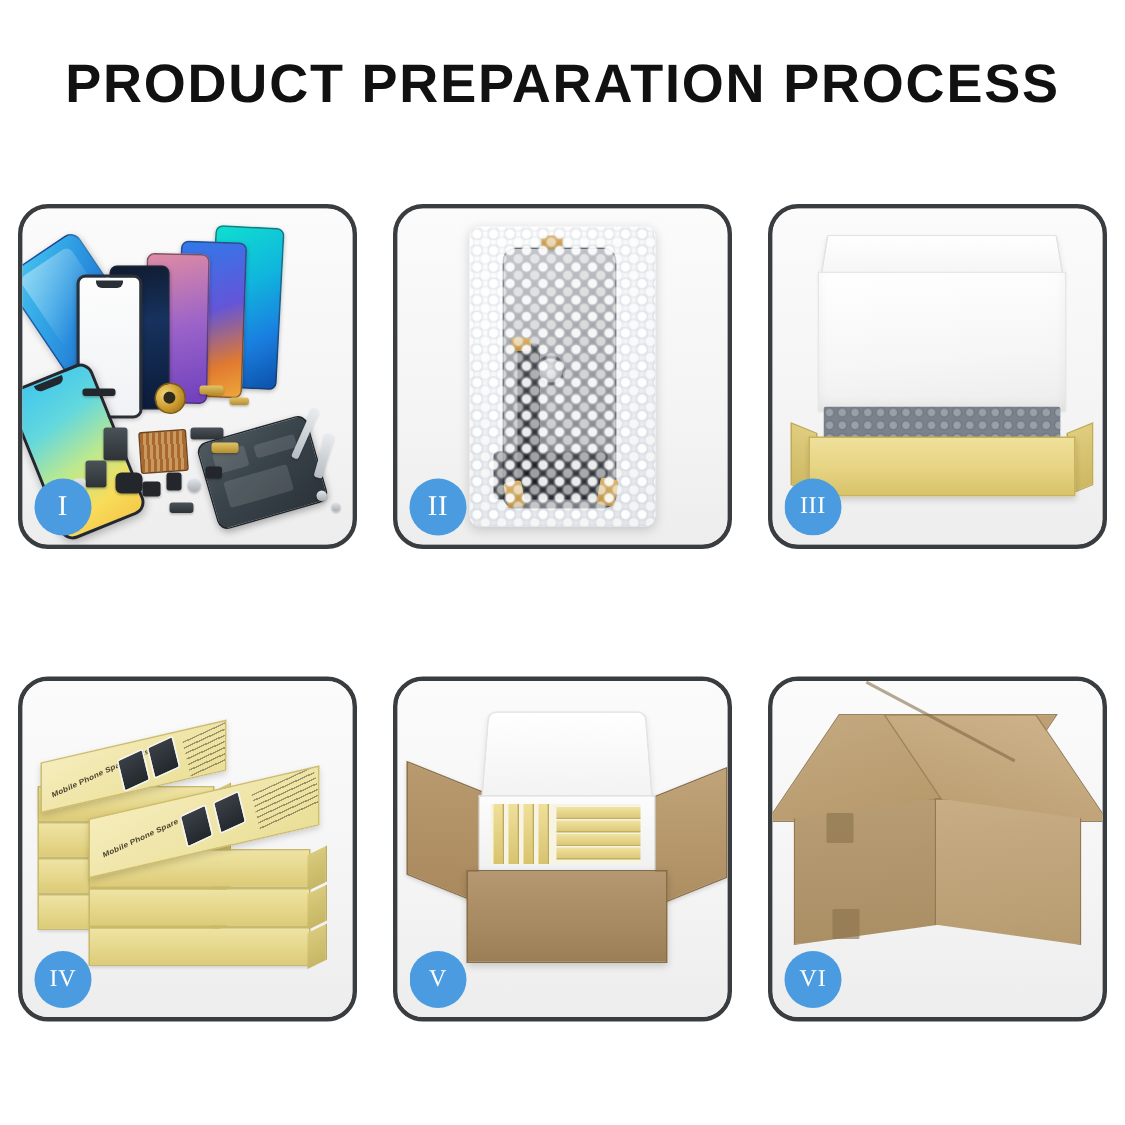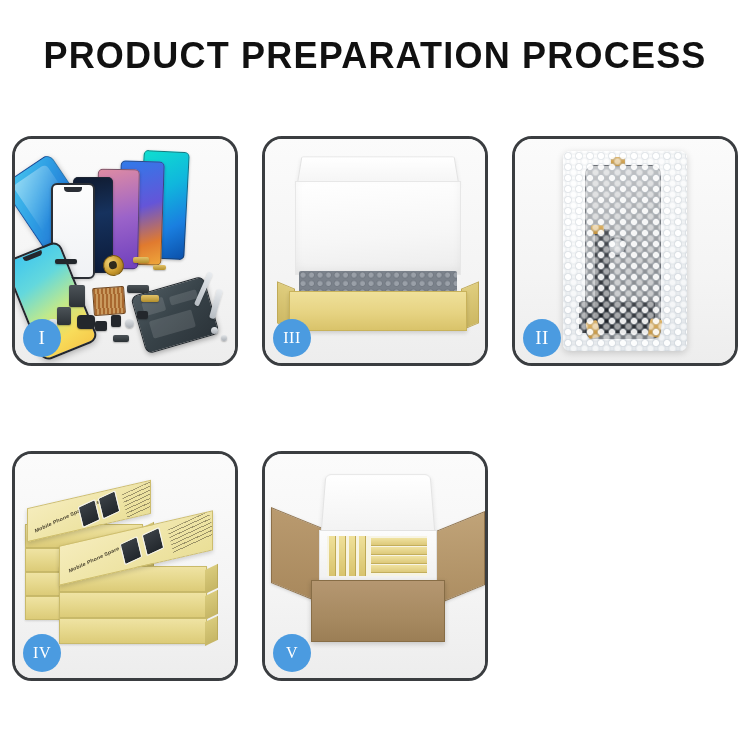--- a/index.html
+++ b/index.html
@@ -436,50 +436,50 @@
       <div class="part silver" style="left:110px;top:180px;width:9px;height:9px;border-radius:50%;"></div>
       <div class="part dark" style="left:122px;top:172px;width:11px;height:8px;"></div>
       <div class="part flex" style="left:98px;top:196px;width:16px;height:7px;"></div>
 
       <div class="tool" style="left:186px;top:132px;width:5px;height:36px;transform:rotate(24deg);"></div>
       <div class="tool" style="left:198px;top:150px;width:6px;height:30px;transform:rotate(16deg);"></div>
       <div class="part silver" style="left:196px;top:188px;width:7px;height:7px;border-radius:50%;"></div>
       <div class="part silver" style="left:206px;top:196px;width:6px;height:6px;border-radius:50%;"></div>
     </div>
     <div class="badge">I</div>
-  </div>
-
-  <div class="panel">
-    <div class="stage">
-      <div class="p3-lid"></div>
-      <div class="p3-foam"></div>
-      <div class="p3-bubblewrap"></div>
-      <div class="p3-box-left"></div>
-      <div class="p3-box-right"></div>
-      <div class="p3-box-front"></div>
-    </div>
-    <div class="badge sm">III</div>
   </div>
 
   <div class="panel">
     <div class="stage">
       <div class="bubble-bag">
         <div class="screen-inside"></div>
         <div class="flex-tail"></div>
         <div class="flex-foot"></div>
         <div class="camera-ring"></div>
         <div class="tape" style="left:48px;top:6px;width:14px;height:9px;"></div>
         <div class="tape" style="left:28px;top:74px;width:13px;height:9px;"></div>
         <div class="tape" style="left:24px;top:170px;width:12px;height:17px;transform:rotate(-12deg);"></div>
         <div class="tape" style="left:86px;top:168px;width:12px;height:18px;transform:rotate(10deg);"></div>
         <div class="bubbles"></div>
         <div class="bubbles b2"></div>
       </div>
     </div>
     <div class="badge">II</div>
+  </div>
+
+  <div class="panel">
+    <div class="stage">
+      <div class="p3-lid"></div>
+      <div class="p3-foam"></div>
+      <div class="p3-bubblewrap"></div>
+      <div class="p3-box-left"></div>
+      <div class="p3-box-right"></div>
+      <div class="p3-box-front"></div>
+    </div>
+    <div class="badge sm">III</div>
   </div>
 
   <div class="panel">
     <div class="stage">
       <div class="stack">
 
         <div class="sbox" style="left:0px;top:52px;width:116px;height:22px;">
             <span class="side"></span>
           </div>
         <div class="sbox" style="left:0px;top:76px;width:116px;height:22px;">
@@ -534,14 +534,26 @@
         <span class="v-flat" style="top:2px;left:44px;width:58px;"></span>
         <span class="v-flat" style="top:11px;left:44px;width:58px;"></span>
         <span class="v-flat" style="top:20px;left:44px;width:58px;"></span>
         <span class="v-flat" style="top:29px;left:44px;width:58px;"></span>
       </div>
       <div class="v-front"></div>
     </div>
     <div class="badge sm">V</div>
   </div>
 
+  <div class="panel">
+    <div class="stage">
+      <div class="c-top"></div>
+      <div class="c-top2"></div>
+      <div class="c-seam"></div>
+      <div class="c-left"></div>
+      <div class="c-right"></div>
+      <div class="c-tape" style="left:36px;top:88px;"></div>
+      <div class="c-tape" style="left:40px;top:152px;"></div>
+    </div>
+    <div class="badge sm">VI</div>
+  </div>
 
 </div>
 
 </body></html>

